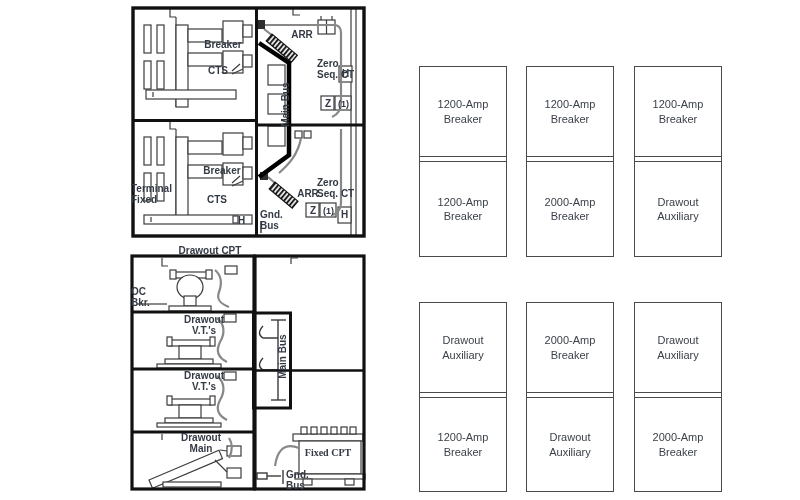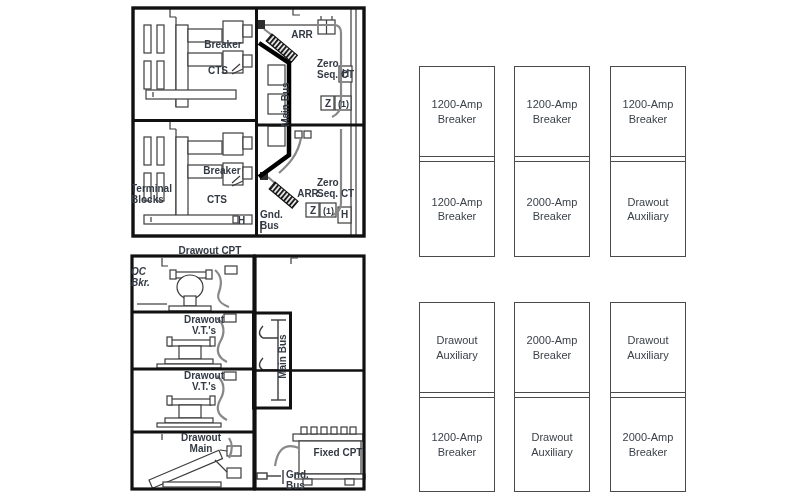--- a/index.html
+++ b/index.html
@@ -6,21 +6,21 @@
   #stage{position:relative;width:800px;height:500px;background:#ffffff;overflow:hidden;
          font-family:"Liberation Sans",sans-serif;}
   svg{position:absolute;}
   .dlabel{position:absolute;font:600 10px/1.12 "Liberation Sans",sans-serif;color:#333a44;}
   .c{text-align:center;}
   .nw{white-space:nowrap;}
   .vlab{transform:rotate(-90deg);transform-origin:center;}
   .small{font-size:9px;}
   
   .plan-group{position:absolute;display:flex;}
-  .plan-col{width:76px;display:flex;flex-direction:column;border:1.6px solid #4a4a4a;background:#fff;box-sizing:border-box;}
+  .plan-col{width:88px;display:flex;flex-direction:column;border:1.6px solid #4a4a4a;background:#fff;box-sizing:border-box;}
   .plan-cell{display:flex;align-items:center;justify-content:center;text-align:center;
              font:400 11px/1.3 "Liberation Sans",sans-serif;color:#3b4149;padding:0 2px;box-sizing:border-box;}
   .cell-top{height:90px;border-bottom:1.4px solid #4a4a4a;}
   .cell-gap{height:4px;}
   .cell-bottom{flex:1;border-top:1.4px solid #4a4a4a;}
 </style>
 </head>
 <body>
 
 <div id="stage">
@@ -204,38 +204,38 @@
   </svg>
 
   <div class="dlabel c" style="left:194px;top:39px;width:58px;">Breaker</div>
   <div class="dlabel c" style="left:200px;top:65px;width:36px;">CTS</div>
   <div class="dlabel c nw" style="left:283px;top:29px;width:38px;">ARR</div>
   <div class="dlabel" style="left:317px;top:58px;width:38px;">Zero Seq. CT</div>
   <div class="dlabel c" style="left:338px;top:68px;width:15px;">H</div>
   <div class="dlabel c" style="left:321px;top:98px;width:14px;">Z</div>
   <div class="dlabel c small" style="left:335px;top:99px;width:17px;">(1)</div>
   <div class="dlabel c nw vlab" style="left:261px;top:99px;width:50px;">Main Bus</div>
-  <div class="dlabel" style="left:131px;top:183px;width:54px;">Terminal Blocks</div>
+  <div class="dlabel" style="left:131px;top:183px;width:54px;">Terminal Fixed</div>
   <div class="dlabel c" style="left:193px;top:165px;width:58px;">Breaker</div>
   <div class="dlabel c" style="left:199px;top:194px;width:36px;">CTS</div>
   <div class="dlabel" style="left:238px;top:215px;width:16px;">H</div>
   <div class="dlabel c nw" style="left:289px;top:188px;width:38px;">ARR</div>
   <div class="dlabel" style="left:317px;top:177px;width:38px;">Zero Seq. CT</div>
   <div class="dlabel" style="left:260px;top:209px;width:32px;">Gnd. Bus</div>
   <div class="dlabel c" style="left:306px;top:205px;width:14px;">Z</div>
   <div class="dlabel c small" style="left:320px;top:206px;width:17px;">(1)</div>
   <div class="dlabel c" style="left:337px;top:209px;width:15px;">H</div>
 
   <div class="dlabel c nw" style="left:172px;top:245px;width:76px;">Drawout CPT</div>
-  <div class="dlabel" style="left:131px;top:266px;width:28px;font-style:italic;">OC Bkr.</div>
+  <div class="dlabel" style="left:131px;top:286px;width:28px;">OC Bkr.</div>
   <div class="dlabel c" style="left:173px;top:314px;width:62px;">Drawout V.T.'s</div>
   <div class="dlabel c" style="left:173px;top:370px;width:62px;">Drawout V.T.'s</div>
   <div class="dlabel c" style="left:170px;top:432px;width:62px;">Drawout Main</div>
   <div class="dlabel c nw vlab" style="left:258px;top:351px;width:50px;">Main Bus</div>
-  <div class="dlabel c nw" style="left:309px;top:447px;width:58px;">Fixed CPT</div>
+  <div class="dlabel c nw" style="left:299px;top:447px;width:58px;font-family:Liberation Serif, serif;">Fixed CPT</div>
   <div class="dlabel" style="left:286px;top:469px;width:32px;">Gnd. Bus</div>
 
   <div class="plan-group" style="left:419px;top:66px;height:191px;gap:20px;">
     <div class="plan-col">
       <div class="plan-cell cell-top">1200-Amp Breaker</div>
       <div class="cell-gap"></div>
       <div class="plan-cell cell-bottom">1200-Amp Breaker</div>
     </div>
     <div class="plan-col" style="margin-left:-1px;">
       <div class="plan-cell cell-top">1200-Amp Breaker</div>

